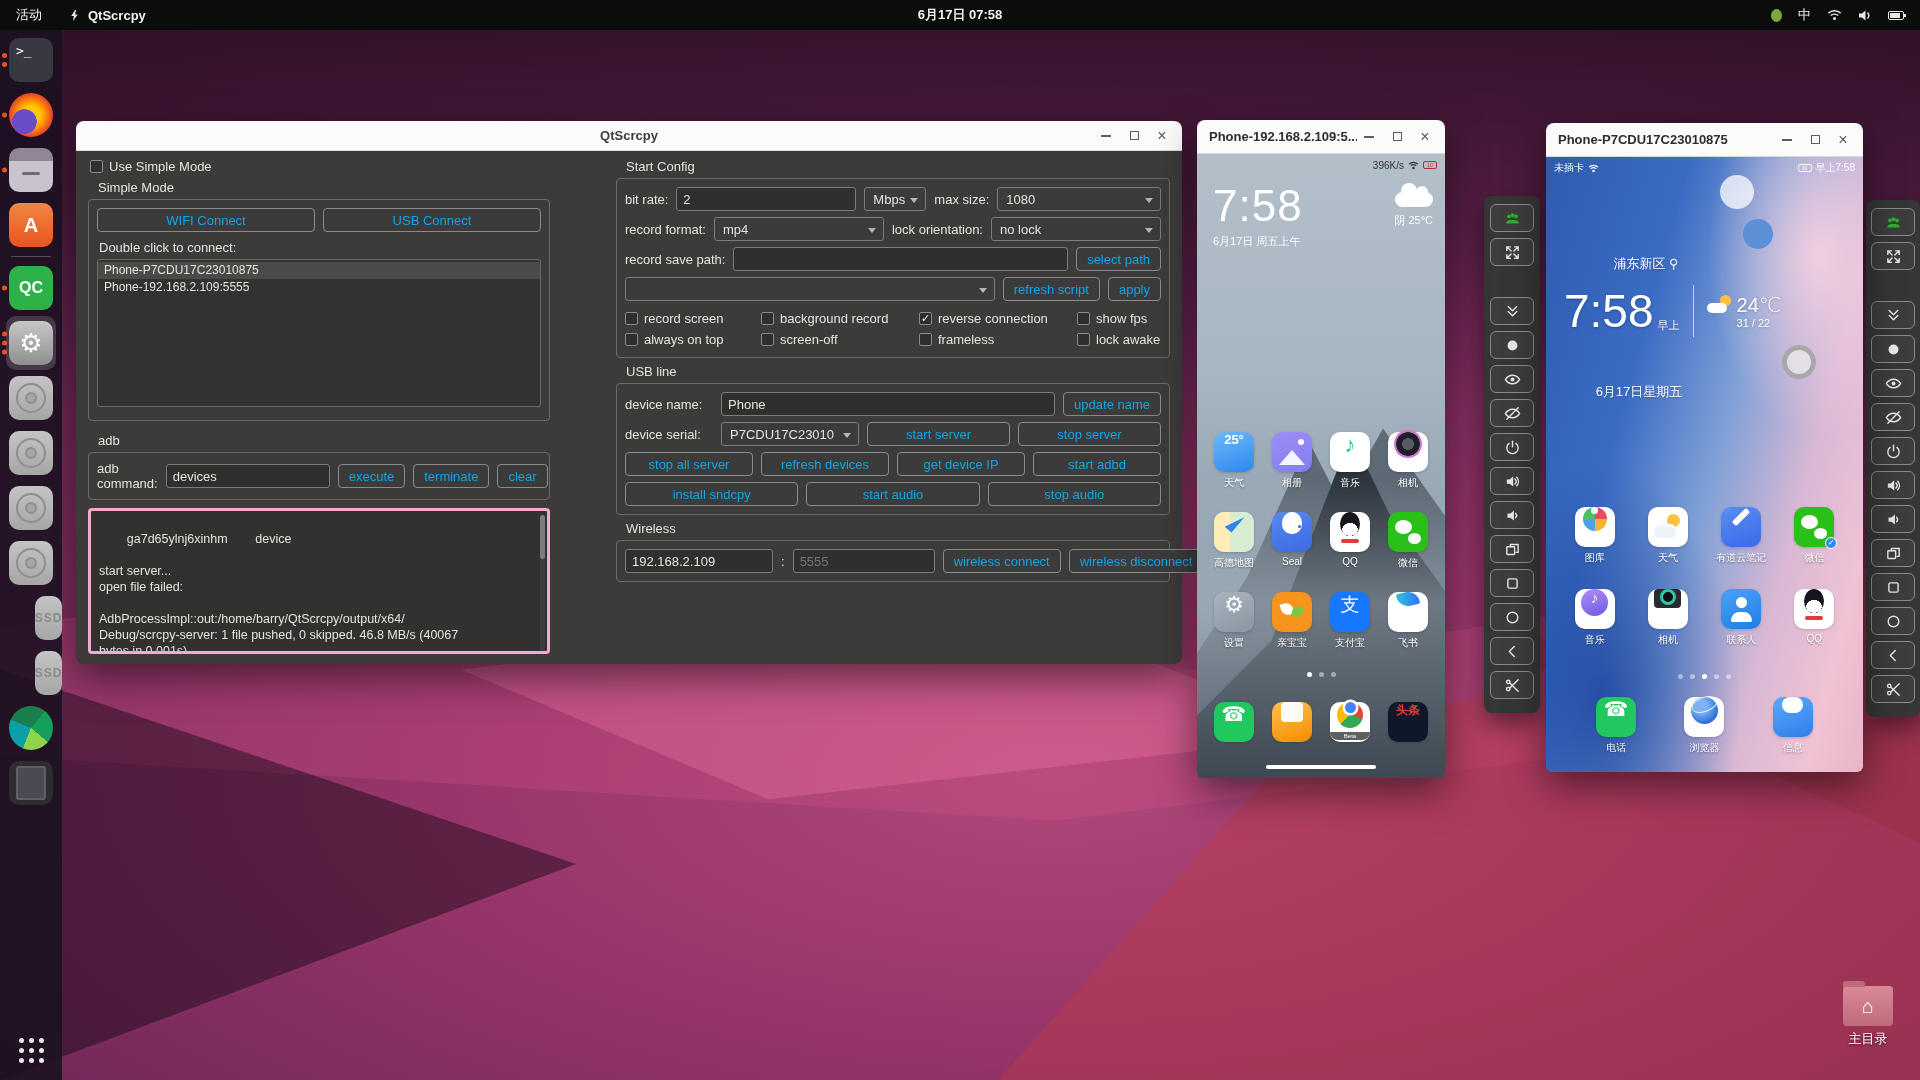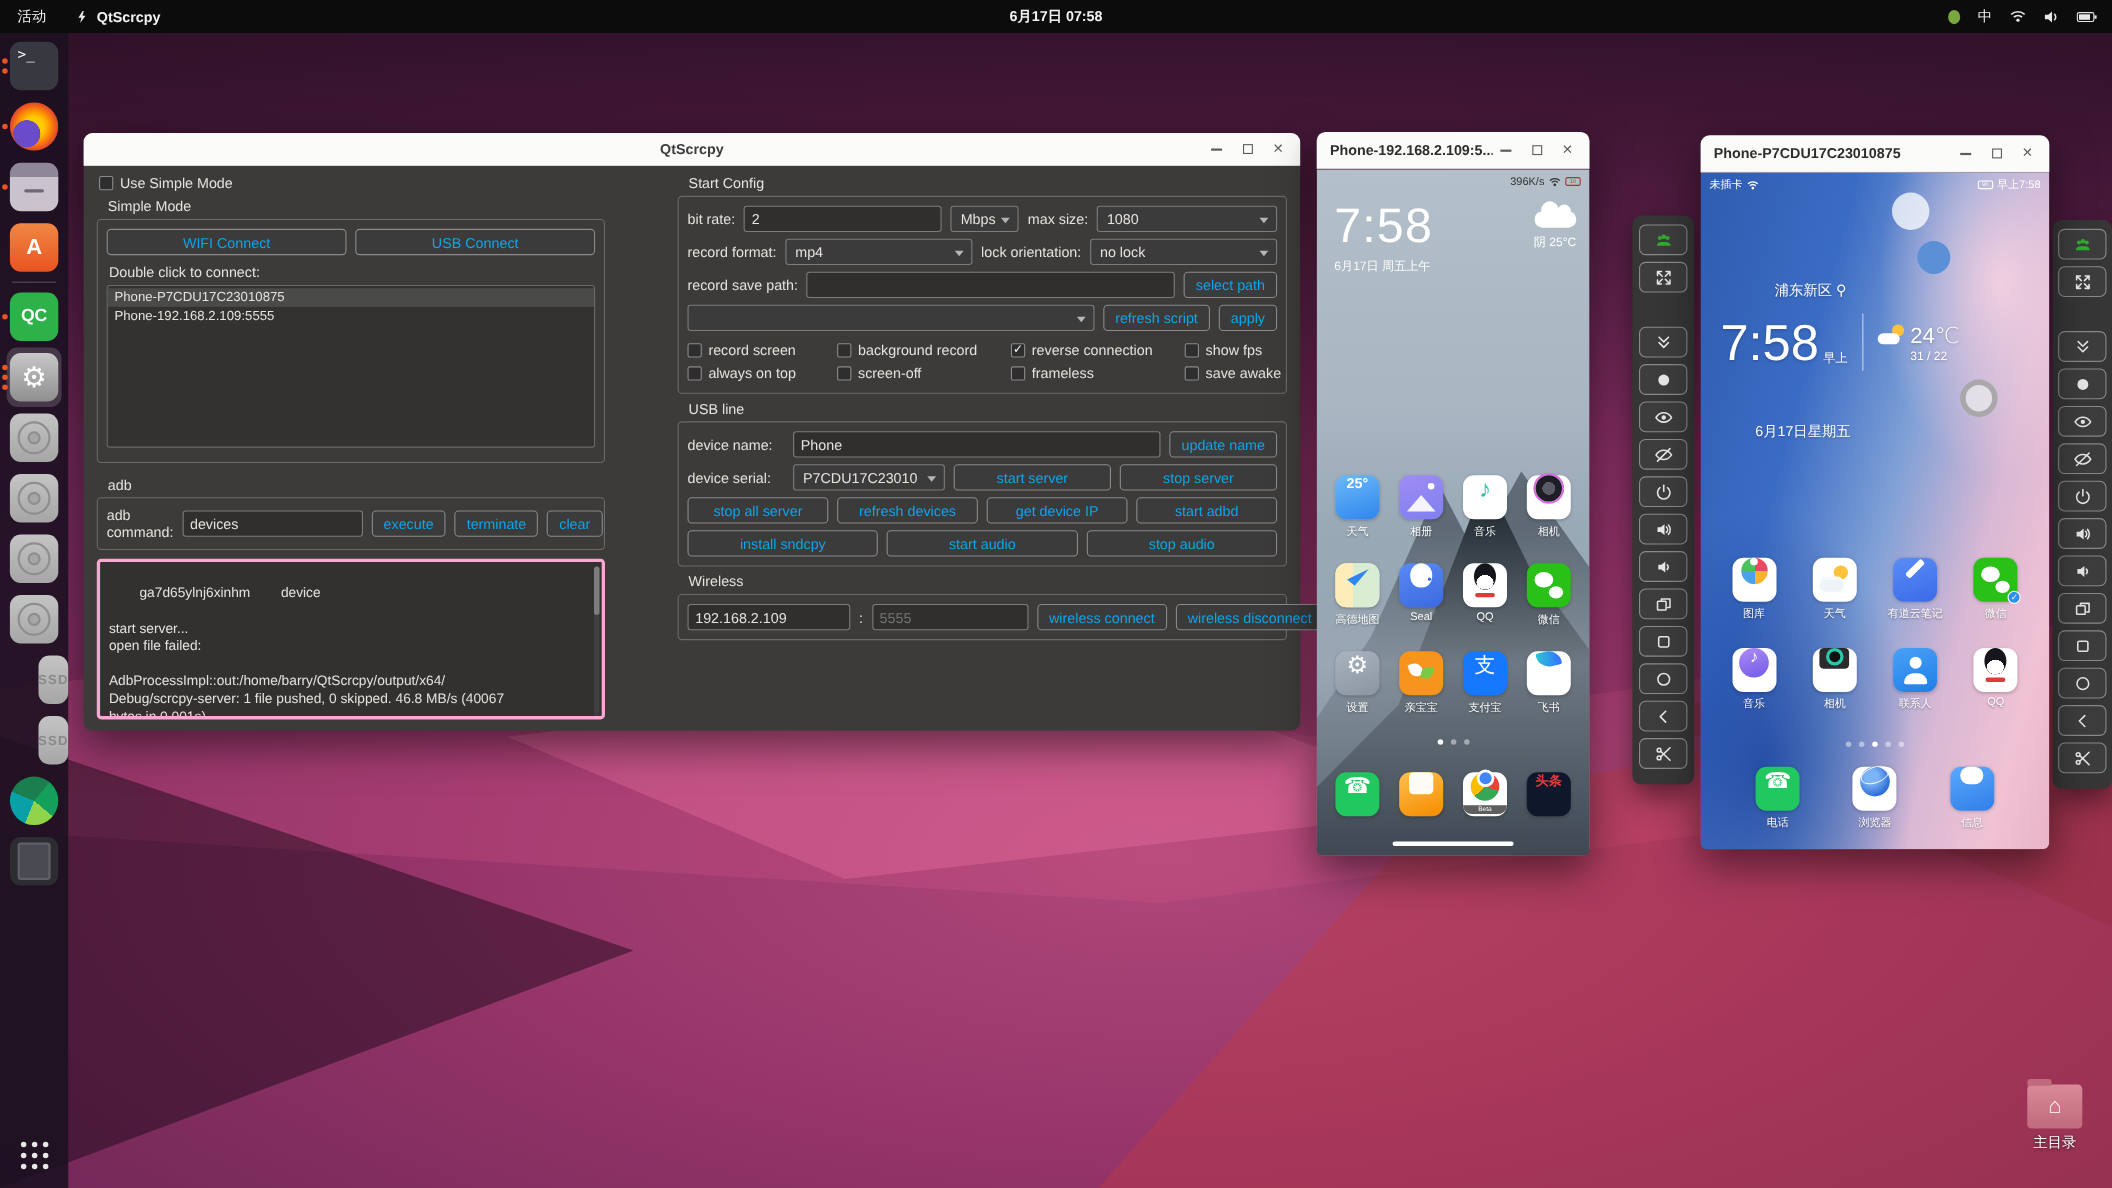--- a/index.html
+++ b/index.html
@@ -443,21 +443,21 @@
             <span class="cbx">
               <span class="box"></span>
               <span>screen-off</span>
             </span>
             <span class="cbx">
               <span class="box"></span>
               <span>frameless</span>
             </span>
             <span class="cbx">
               <span class="box"></span>
-              <span>save awake</span>
+              <span>lock awake</span>
             </span>
           </div>
       </div>
       <div class="group-label">USB line</div>
       <div class="frame">
         <div class="row">
           <span style="width:88px">device name:</span>
           <input class="inp" style="flex: 1 1 0%;" value="Phone">
           <div class="btn">update name</div>
         </div>

